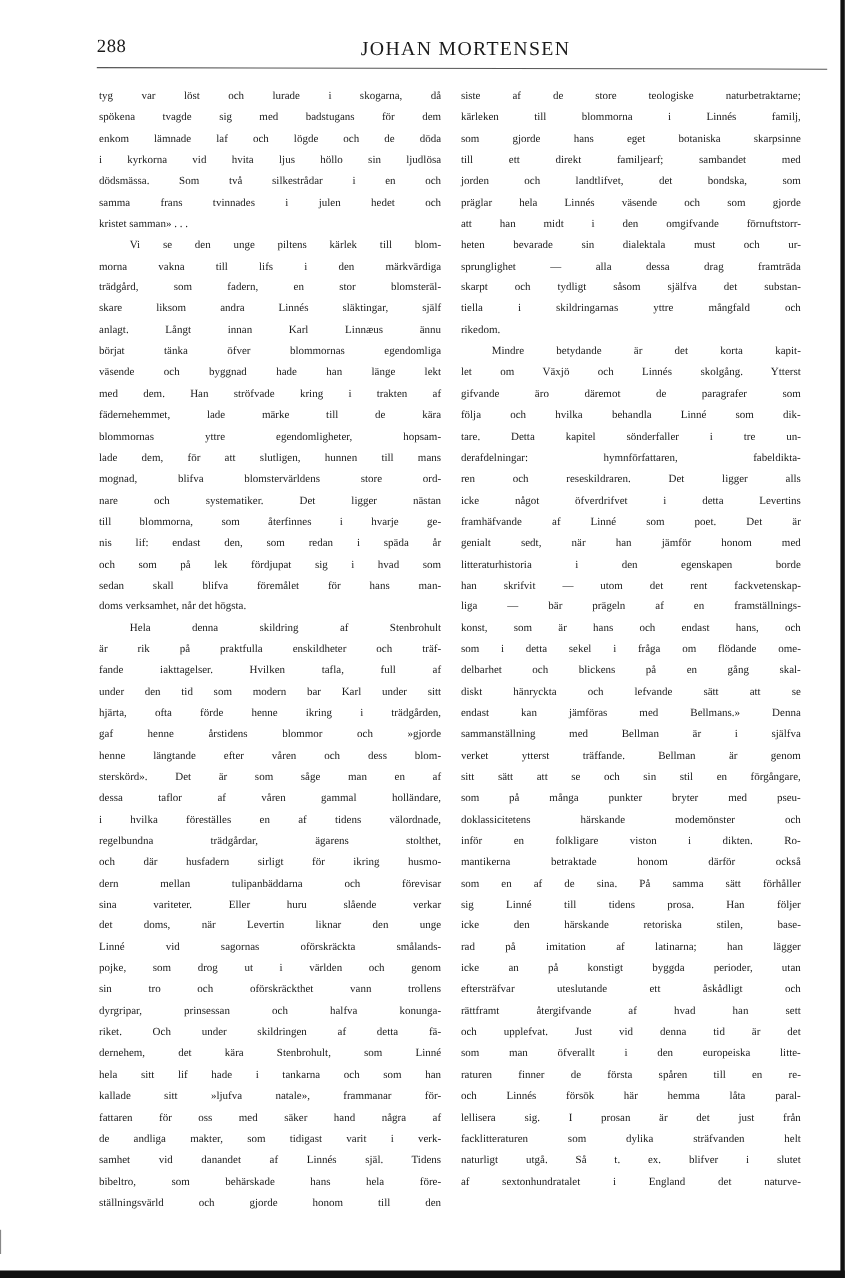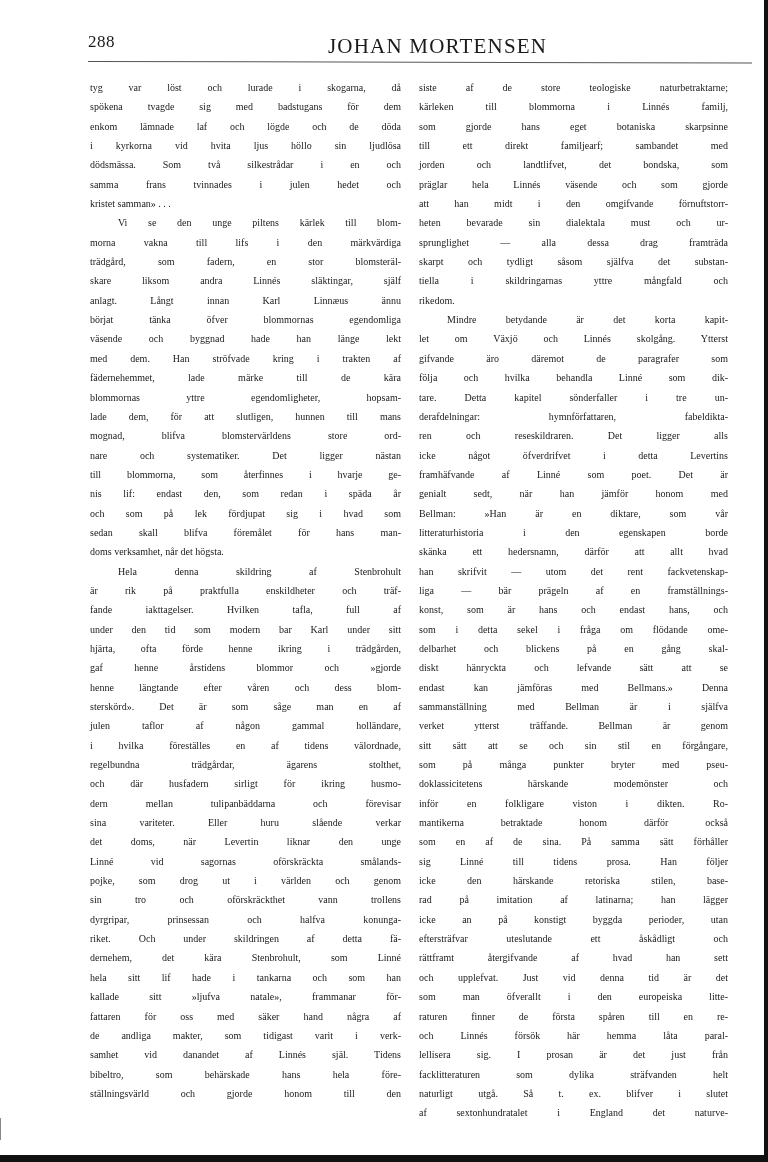--- a/index.html
+++ b/index.html
@@ -10,21 +10,21 @@
     color: #1a1a1a;
   }
   .page { position: absolute; left: 0; top: 0; width: 768px; height: 1162px; }
   .running-head {
     position: absolute; left: 88px; top: 30px; width: 660px; height: 30px;
   }
   .page-number {
     position: absolute; left: 0; top: 2px; font-size: 17px; letter-spacing: 0.5px; text-align: center;
   }
   .running-title {
-    position: absolute; left: 240px; top: 4px; font-size: 21px; letter-spacing: 1.2px;
+    position: absolute; left: 240px; top: 4px; font-size: 18px; letter-spacing: 1.2px;
   }
   .head-rule {
     position: absolute; left: 88px; top: 61px; width: 664px; height: 1px;
     background: #555; transform: rotate(0.12deg); transform-origin: left;
   }
   .col {
     position: absolute; top: 78px; font-size: 10px; line-height: 19.35px;
   }
   .col-left { left: 90px; width: 311px; }
   .col-right { left: 419px; width: 309px; }
@@ -81,21 +81,21 @@
       <span class="line">sedan skall blifva föremålet för hans man-</span>
       <span class="line last">doms verksamhet, når det högsta.</span>
       <span class="line indent">Hela denna skildring af Stenbrohult</span>
       <span class="line">är rik på praktfulla enskildheter och träf-</span>
       <span class="line">fande iakttagelser. Hvilken tafla, full af</span>
       <span class="line">under den tid som modern bar Karl under sitt</span>
       <span class="line">hjärta, ofta förde henne ikring i trädgården,</span>
       <span class="line">gaf henne årstidens blommor och »gjorde</span>
       <span class="line">henne längtande efter våren och dess blom-</span>
       <span class="line">sterskörd». Det är som såge man en af</span>
-      <span class="line">julen taflor af någon gammal holländare,</span>
+      <span class="line">dessa taflor af våren gammal holländare,</span>
       <span class="line">i hvilka föreställes en af tidens välordnade,</span>
       <span class="line">regelbundna trädgårdar, ägarens stolthet,</span>
       <span class="line">och där husfadern sirligt för ikring husmo-</span>
       <span class="line">dern mellan tulipanbäddarna och förevisar</span>
       <span class="line">sina variteter. Eller huru slående verkar</span>
       <span class="line">det doms, när Levertin liknar den unge</span>
       <span class="line">Linné vid sagornas oförskräckta smålands-</span>
       <span class="line">pojke, som drog ut i världen och genom</span>
       <span class="line">sin tro och oförskräckthet vann trollens</span>
       <span class="line">dyrgripar, prinsessan och halfva konunga-</span>
@@ -125,23 +125,21 @@
       <span class="line indent">Mindre betydande är det korta kapit-</span>
       <span class="line">let om Växjö och Linnés skolgång. Ytterst</span>
       <span class="line">gifvande äro däremot de paragrafer som</span>
       <span class="line">följa och hvilka behandla Linné som dik-</span>
       <span class="line">tare. Detta kapitel sönderfaller i tre un-</span>
       <span class="line">derafdelningar: hymnförfattaren, fabeldikta-</span>
       <span class="line">ren och reseskildraren. Det ligger alls</span>
       <span class="line">icke något öfverdrifvet i detta Levertins</span>
       <span class="line">framhäfvande af Linné som poet. Det är</span>
       <span class="line">genialt sedt, när han jämför honom med</span>
-      <span class="line">Bellman: »Han är en diktare, som vår</span>
       <span class="line">litteraturhistoria i den egenskapen borde</span>
-      <span class="line">skänka ett hedersnamn, därför att allt hvad</span>
       <span class="line">han skrifvit — utom det rent fackvetenskap-</span>
       <span class="line">liga — bär prägeln af en framställnings-</span>
       <span class="line">konst, som är hans och endast hans, och</span>
       <span class="line">som i detta sekel i fråga om flödande ome-</span>
       <span class="line">delbarhet och blickens på en gång skal-</span>
       <span class="line">diskt hänryckta och lefvande sätt att se</span>
       <span class="line">endast kan jämföras med Bellmans.» Denna</span>
       <span class="line">sammanställning med Bellman är i själfva</span>
       <span class="line">verket ytterst träffande. Bellman är genom</span>
       <span class="line">sitt sätt att se och sin stil en förgångare,</span>

